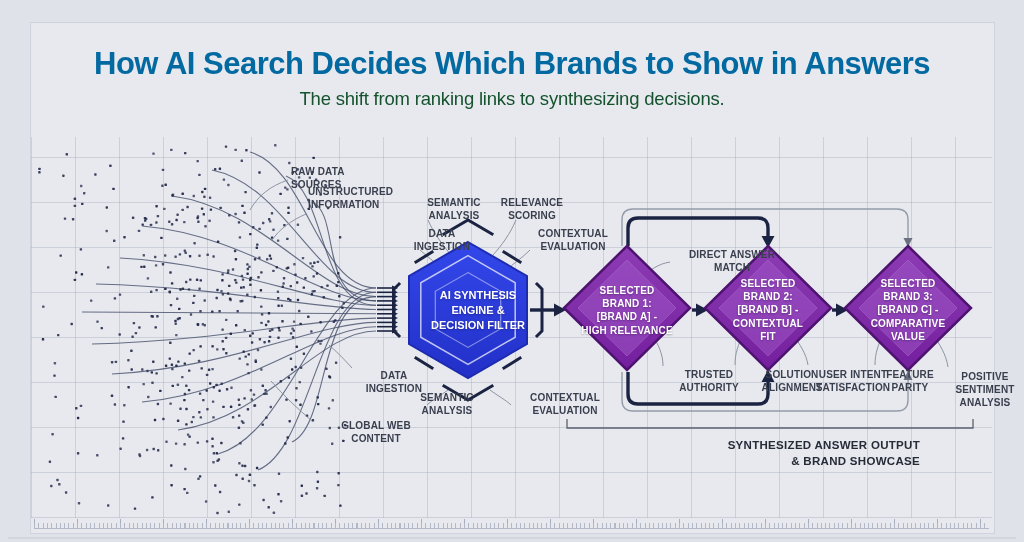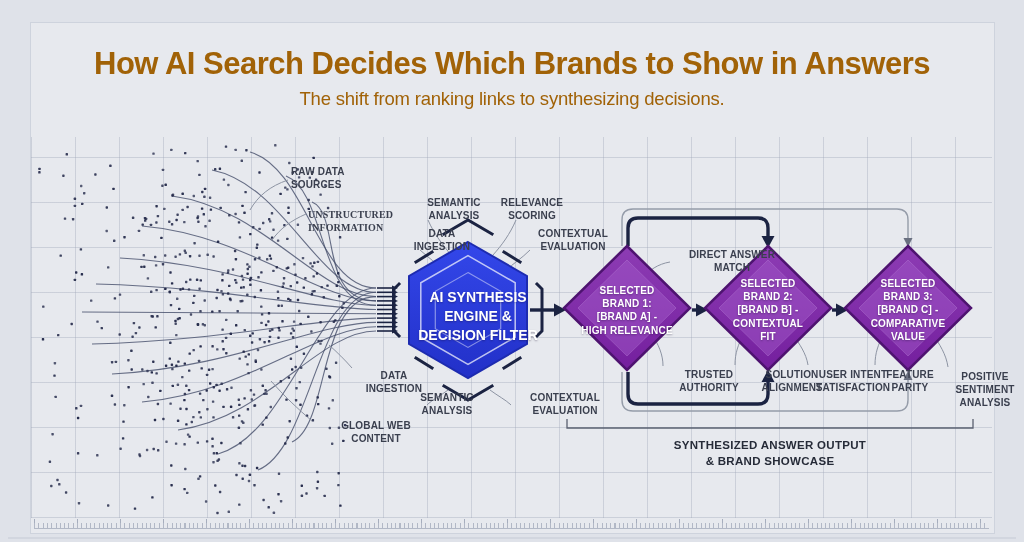--- a/index.html
+++ b/index.html
@@ -32,61 +32,61 @@
     position:absolute;left:0;right:0;bottom:0;height:9px;
     background:repeating-linear-gradient(90deg,#a6adbd 0 1px, transparent 1px 43px);
   }
   .bottom-edge{
     position:absolute;left:8px;right:8px;top:537px;height:2px;background:#d2d6df;
   }
   svg.diagram{position:absolute;left:0;top:0;width:1024px;height:542px;}
 
   .page-title{
     position:absolute;left:31px;right:31px;top:46px;
-    text-align:center;font-size:31px;font-weight:bold;color:#a16207;
+    text-align:center;font-size:31px;font-weight:bold;color:#0369a1;
     letter-spacing:-0.5px;
   }
   .page-subtitle{
     position:absolute;left:31px;right:31px;top:88px;
-    text-align:center;font-size:18.5px;color:#a16207;letter-spacing:-0.2px;
+    text-align:center;font-size:18.5px;color:#14532d;letter-spacing:-0.2px;
   }
   .lbl{
     position:absolute;font-size:10px;font-weight:bold;color:#3a3f4e;
     line-height:1.28;letter-spacing:.15px;white-space:pre-line;text-transform:uppercase;
   }
   .ctr{text-align:center;margin-left:31px;}
   .lbl-raw{left:291px;top:166px;}
-  .lbl-unstr{left:308px;top:209px;font-family:Liberation Serif, serif;}
+  .lbl-unstr{left:308px;top:186px;}
   .lbl-sem-top{left:385px;top:197px;width:76px;}
   .lbl-data-top{left:378px;top:228px;width:66px;}
   .lbl-rel{left:463px;top:197px;width:76px;}
   .lbl-ctx-top{left:500px;top:228px;width:84px;}
   .lbl-direct{left:648px;top:249px;width:106px;}
   .lbl-data-left{left:328px;top:370px;width:70px;}
   .lbl-sem-bot{left:378px;top:392px;width:76px;}
   .lbl-ctx-bot{left:492px;top:392px;width:84px;}
   .lbl-global{left:304px;top:420px;width:82px;}
   .lbl-trusted{left:640px;top:369px;width:76px;}
   .lbl-solution{left:724px;top:369px;width:74px;}
   .lbl-user{left:778px;top:369px;width:88px;}
   .lbl-feature{left:848px;top:369px;width:62px;}
   .lbl-positive{left:914px;top:371px;width:80px;}
 
   .node-label{
     position:absolute;color:#ffffff;font-weight:bold;text-align:center;
     white-space:pre-line;text-shadow:0 1px 2px rgba(20,10,40,.35);
   }
-  .hex-label{left:408px;top:288px;width:140px;font-size:14px;line-height:1.35;}
+  .hex-label{left:408px;top:288px;width:140px;font-size:11px;line-height:1.35;}
   .diamond-label{width:120px;font-size:10px;line-height:1.32;letter-spacing:.2px;}
   .d1{left:567px;top:284px;}
   .d2{left:708px;top:277px;}
   .d3{left:848px;top:277px;}
 
   .output-caption{
-    position:absolute;left:620px;top:437px;width:300px;text-align:center;
+    position:absolute;left:620px;top:437px;width:300px;text-align:right;
     font-size:11.5px;font-weight:bold;color:#262b38;line-height:1.4;
     letter-spacing:.3px;white-space:pre-line;text-transform:uppercase;
   }
 </style>
 </head>
 <body>
 
 <div class="frame"></div>
 <div class="grid"></div>
 

